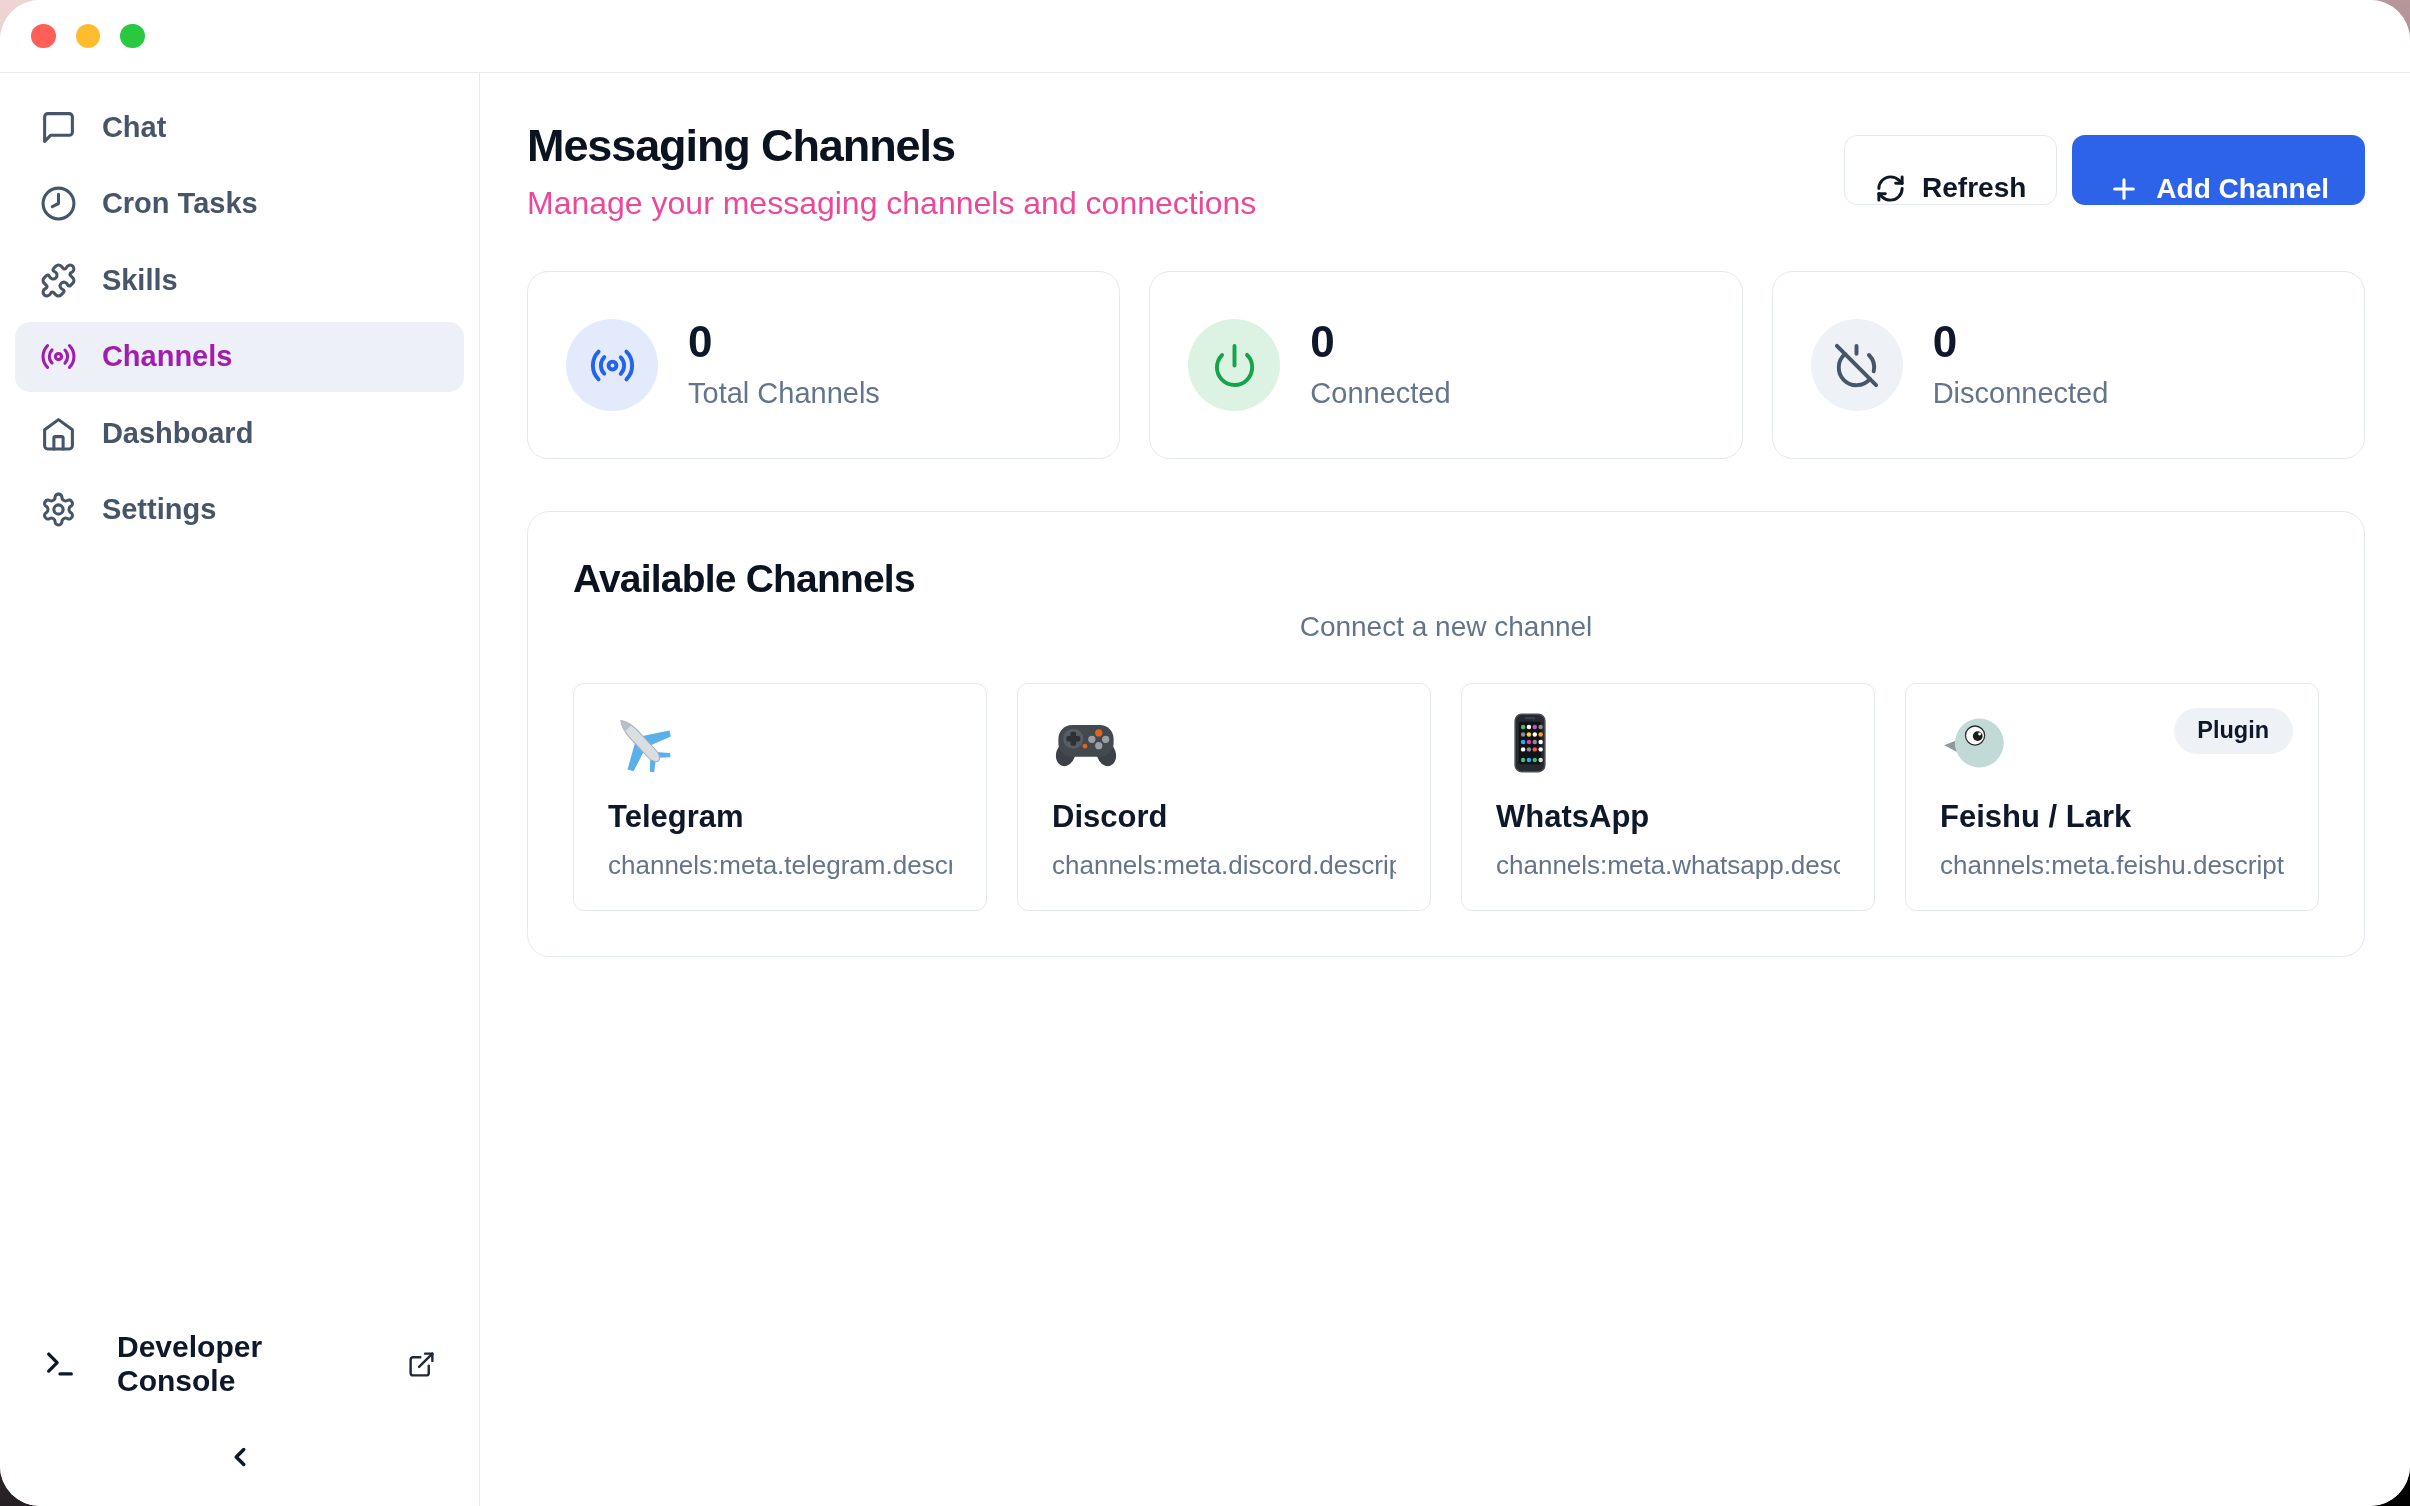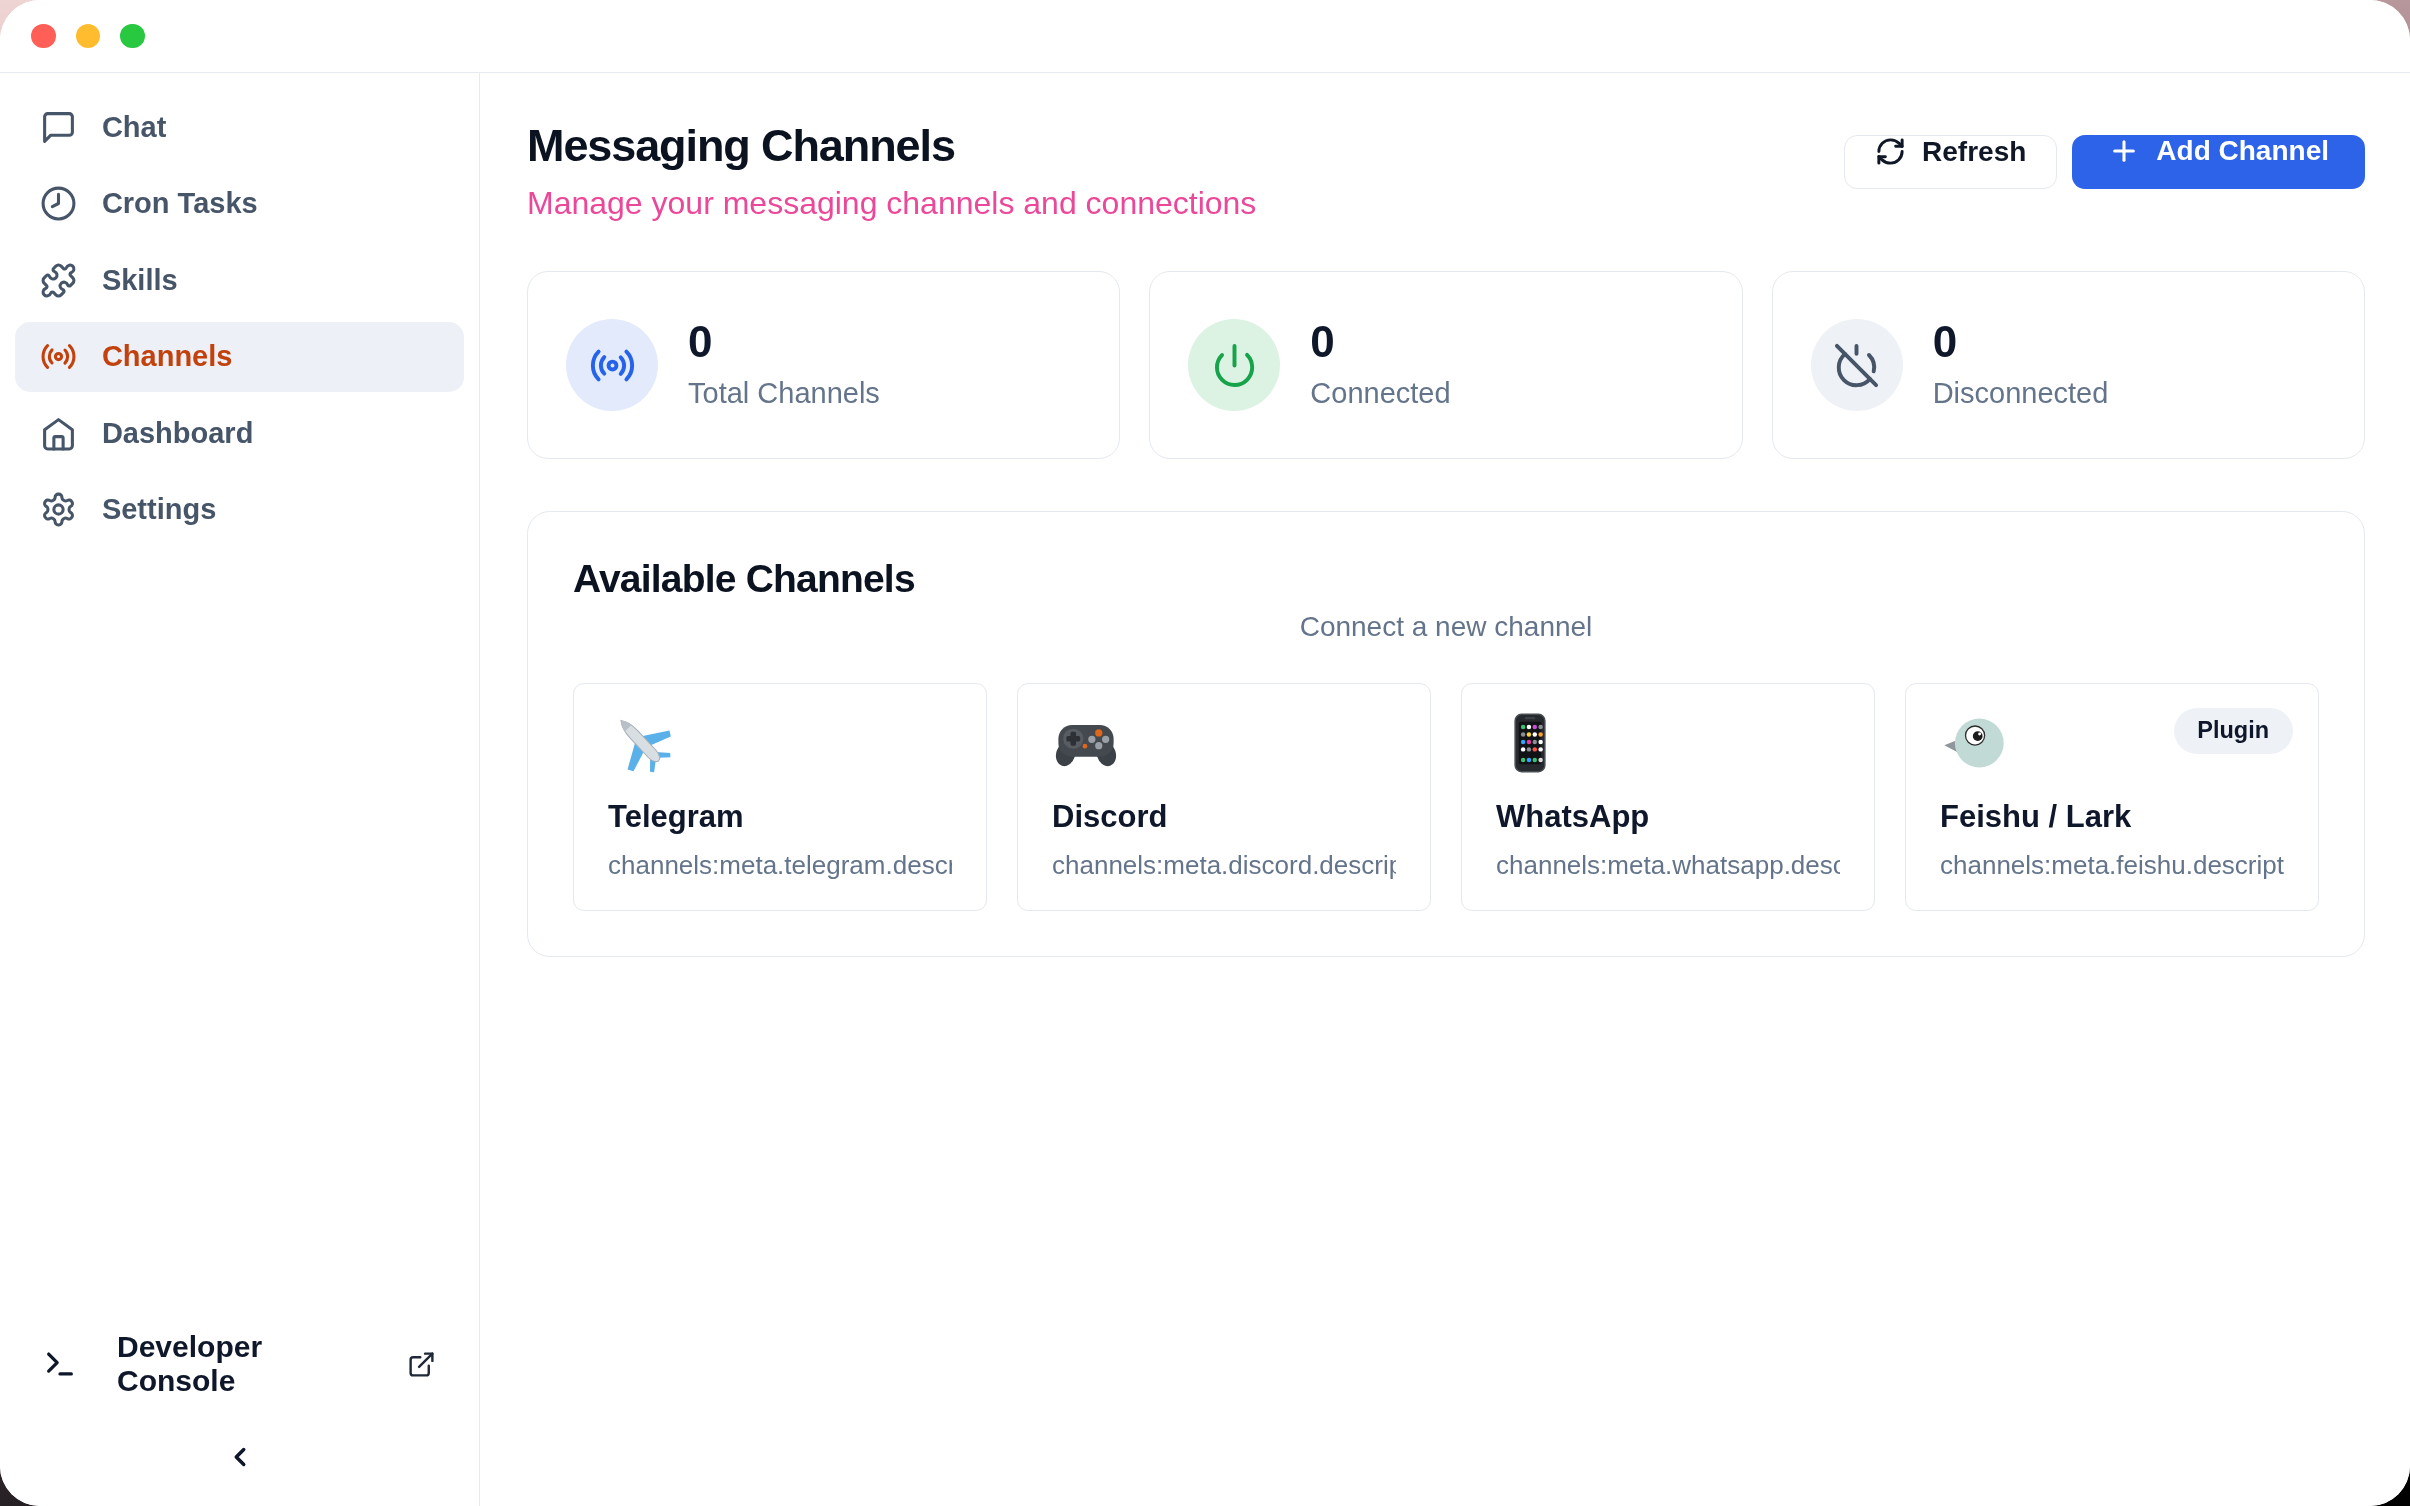--- a/index.html
+++ b/index.html
@@ -41,21 +41,21 @@
   .nav { display: flex; flex-direction: column; }
   .nav-item {
     display: flex; align-items: center;
     height: 70px; margin: 0 15px 6.6px;
     padding: 0 24.5px; gap: 25.4px;
     border-radius: 15px;
     color: #475569; font-size: 29px; font-weight: 600;
     cursor: pointer;
   }
   .nav-item svg { width: 37px; height: 37px; flex: 0 0 37px; }
-  .nav-item.selected { background: #edf1f7; color: #c2410c; }
+  .nav-item.selected { background: #edf1f7; color: #a21caf; }
   .sidebar-footer { margin-top: auto; padding-bottom: 28px; }
   .dev-console {
     display: flex; align-items: center;
     height: 66px; padding: 0 43px; gap: 40px;
     cursor: pointer;
   }
   .dev-console .term { width: 34px; height: 34px; color: #0f172a; }
   .dev-label { flex: 1; font-size: 30px; font-weight: 700; color: #0f172a; }
   .dev-console .ext { width: 29px; height: 29px; color: #1f2937; }
   .collapse {
@@ -64,22 +64,22 @@
     cursor: pointer; color: #0f172a;
   }
   .collapse svg { width: 30px; height: 30px; }
   
   .main { flex: 1; padding: 47px 45px 0 47px; background: #fff; overflow: hidden; }
   .page-header { display: flex; justify-content: space-between; align-items: flex-start; margin-bottom: 49px; }
   .page-title { font-size: 45px; font-weight: 700; letter-spacing: -1.1px; color: #0b1220; }
   .page-subtitle { margin-top: 13px; font-size: 32px; color: #ec4899; }
   .actions { display: flex; gap: 15px; padding-top: 15px; }
   .btn {
-    display: inline-flex; align-items: flex-start; justify-content: center;
-    height: 54px; border-radius: 13px; gap: 16px;
+    display: inline-flex; align-items: flex-end; justify-content: center;
+    height: 70px; border-radius: 13px; gap: 16px;
     font-size: 28px; font-weight: 600; cursor: pointer; border: none;
     font-family: inherit;
   }
   .btn-secondary { background: #fff; border: 1.4px solid #e4e9f0; color: #101828; padding: 0 30px; }
   .btn-secondary svg { width: 31px; height: 31px; }
   .btn-primary { background: #2d63e8; color: #ffffff; padding: 0 36px; }
   .btn-primary svg { width: 32px; height: 32px; }
   
   .stats-row { display: flex; gap: 29px; margin-bottom: 52px; }
   .stat-card {

